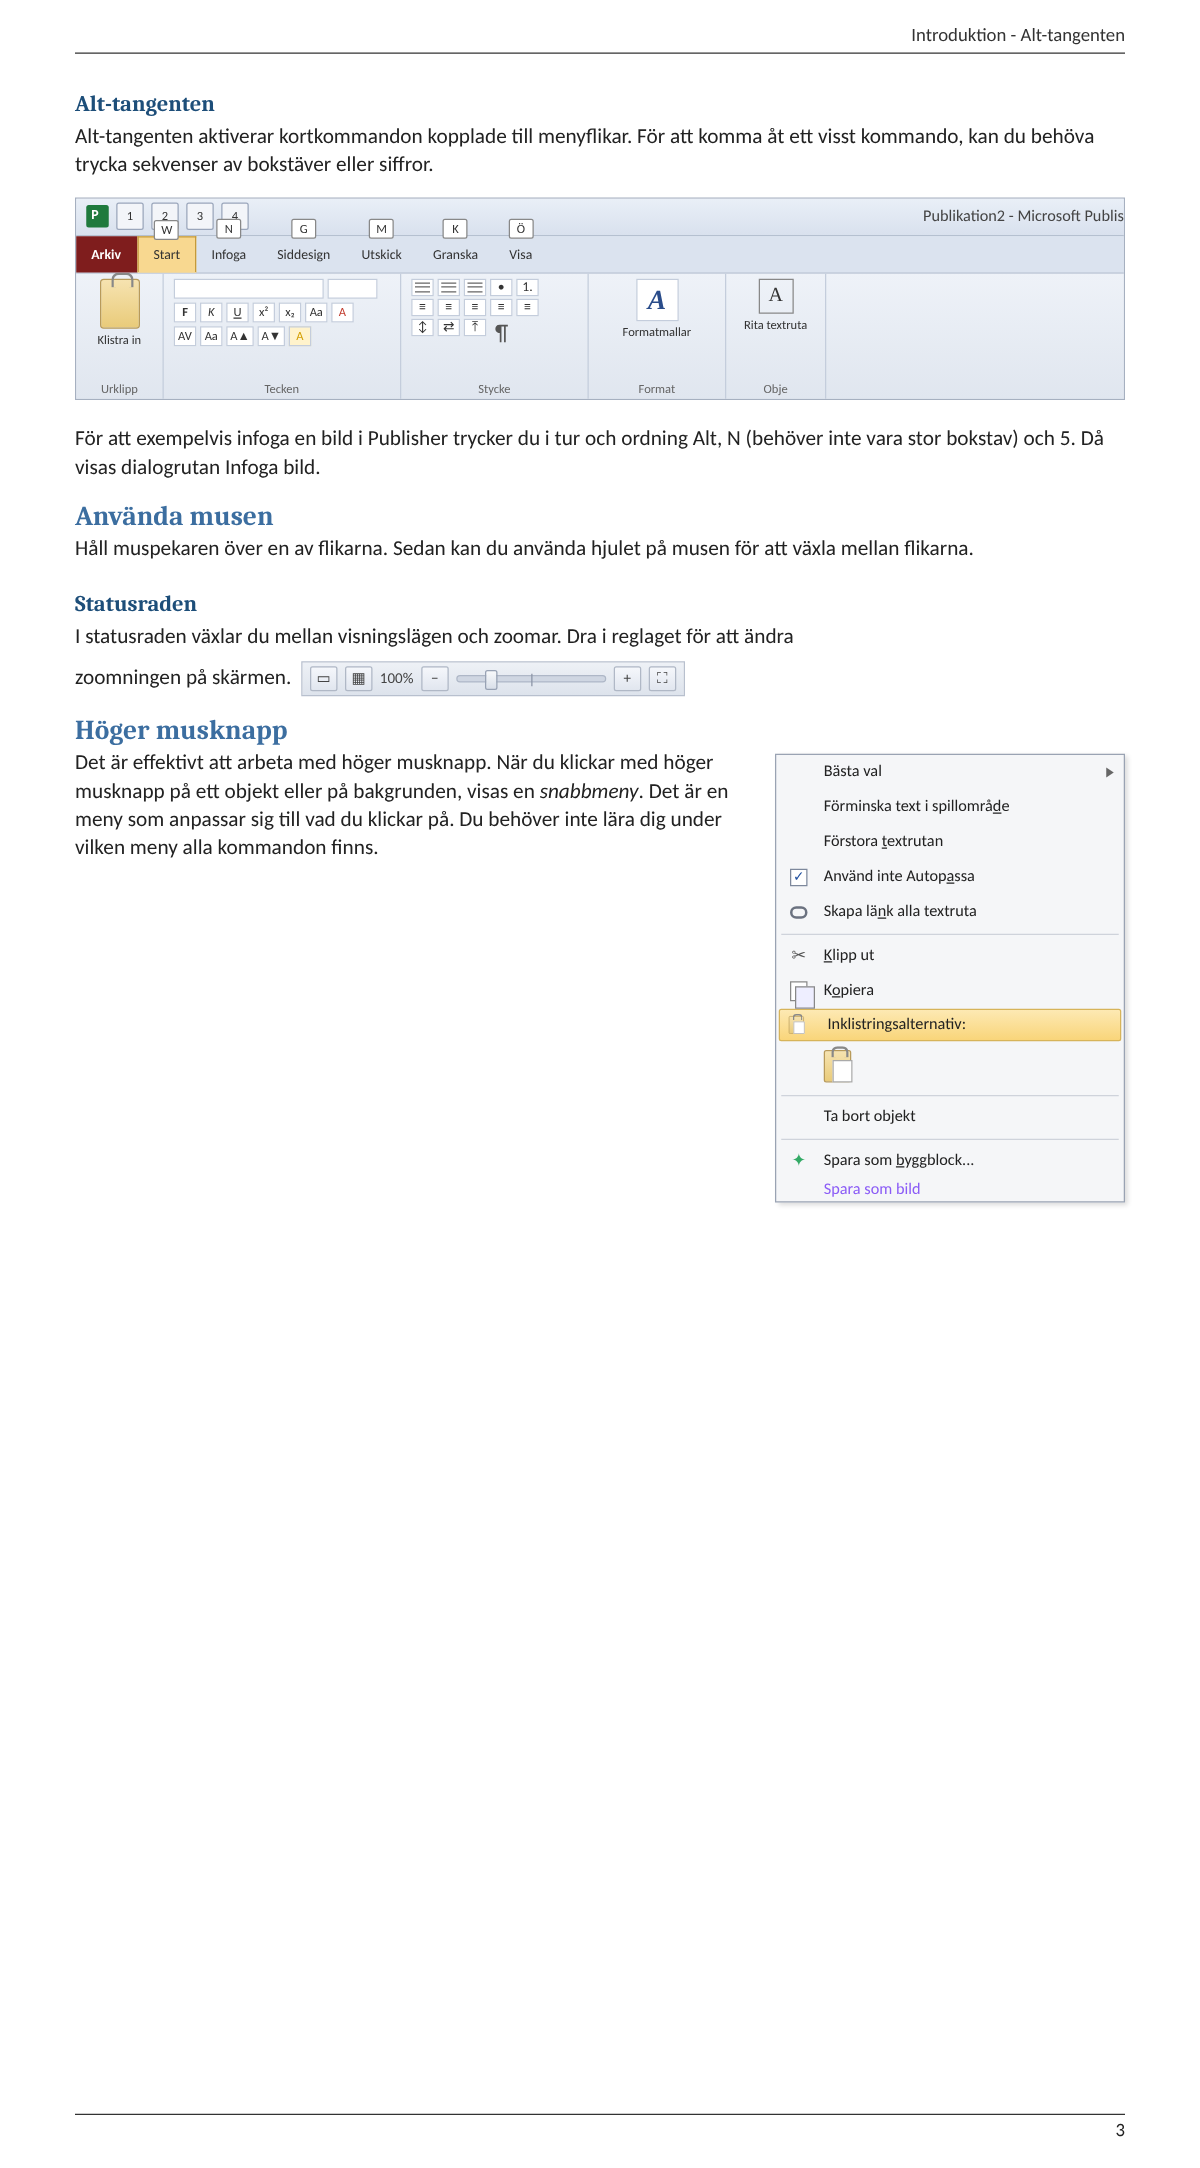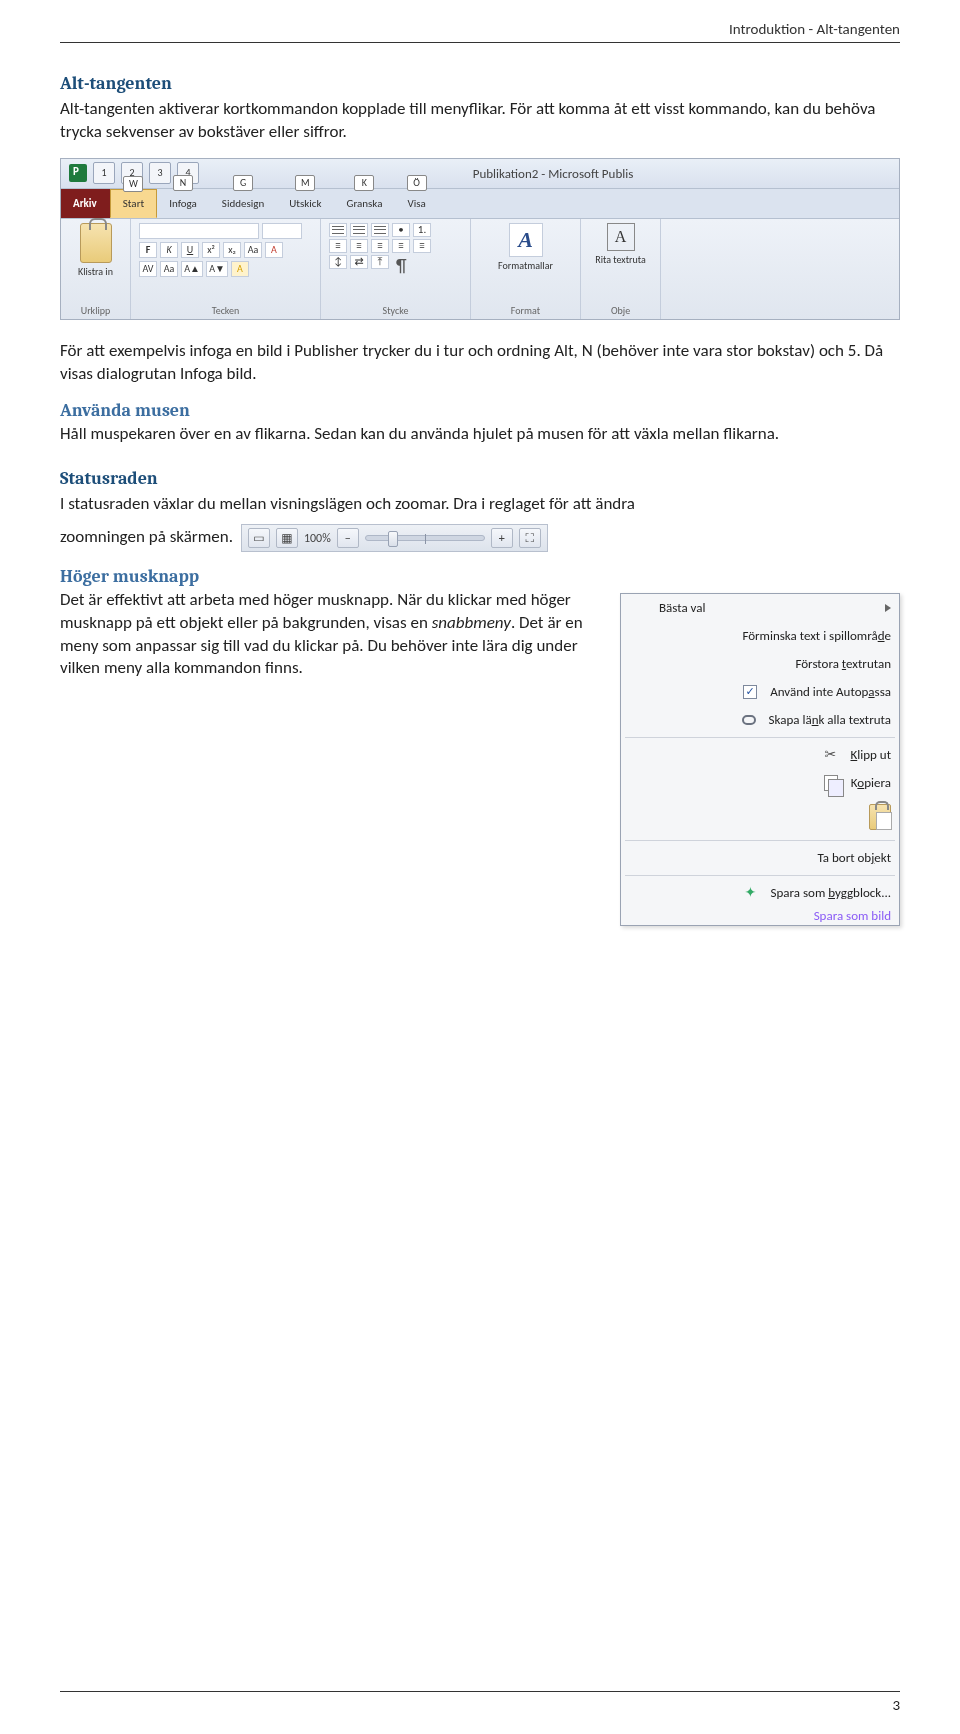--- a/index.html
+++ b/index.html
@@ -24,21 +24,21 @@
   h2.sec {
     font-family: Cambria, Georgia, serif;
     color: #1d4e79;
     font-size: 18px;
     font-weight: bold;
     margin: 22px 0 4px 0;
   }
   h3.sub {
     font-family: Cambria, Georgia, serif;
     color: #3c6ea0;
-    font-size: 18px;
+    font-size: 22px;
     font-weight: bold;
     margin: 14px 0 2px 0;
   }
   p { font-size: 17px; line-height: 1.35; margin: 0 0 8px 0; }
   em.it { font-style: italic; }
   .ribbon {
     width: 840px;
     border: 1px solid #a6b0c0;
     background: linear-gradient(#e6ecf5, #d3dbe8);
     font-size: 11px;
@@ -76,21 +76,21 @@
     width: 22px; height: 22px;
     border: 1px solid #9aa6bb;
     background: #f3f5f9;
     border-radius: 2px;
     text-align: center;
     line-height: 20px;
     font-size: 10px;
   }
   .titlecenter {
     flex: 1;
-    text-align: center;
+    text-align: right;
     font-size: 13px;
     color: #444;
   }
   .tabs {
     display: flex;
     height: 30px;
     background: #dbe3ef;
     border-bottom: 1px solid #b5c0d0;
   }
   .tab {
@@ -213,21 +213,20 @@
     box-shadow: 2px 2px 4px rgba(0,0,0,0.15);
     flex: 0 0 auto;
     margin-top: 4px;
   }
   .ctxmenu .mi {
     display:flex;
     align-items:center;
     height: 28px;
     padding: 0 8px 0 6px;
     gap: 8px;
-    justify-content: flex-end;
   }
   .ctxmenu .iconcol {
     width: 24px;
     display:flex;
     align-items:center;
     justify-content:center;
   }
   .ctxmenu .sep {
     height:1px;
     background:#cfd3db;
@@ -472,20 +471,26 @@
     <div class="mi">
       <span class="iconcol scis">✂</span>
       <span><span></span><span class="mnem">K</span><span>lipp ut</span></span>
     </div>
     <div class="mi">
       <span class="iconcol">
           <span class="copi"></span>
         </span>
       <span><span>K</span><span class="mnem">o</span><span>piera</span></span>
     </div>
+    <div class="mi highlight">
+      <span class="iconcol">
+          <span class="pasteic" style="transform:scale(0.55); transform-origin:left center;"></span>
+        </span>
+      <span>Inklistringsalternativ:</span>
+    </div>
     <div class="mi" style="height:40px">
       <span class="iconcol"></span>
       <span class="pasteic"></span>
     </div>
     <div class="sep"></div>
     <div class="mi">
       <span class="iconcol"></span>
       <span><span>Ta bort ob</span><span class="mnem">j</span><span>ekt</span></span>
     </div>
     <div class="sep"></div>

